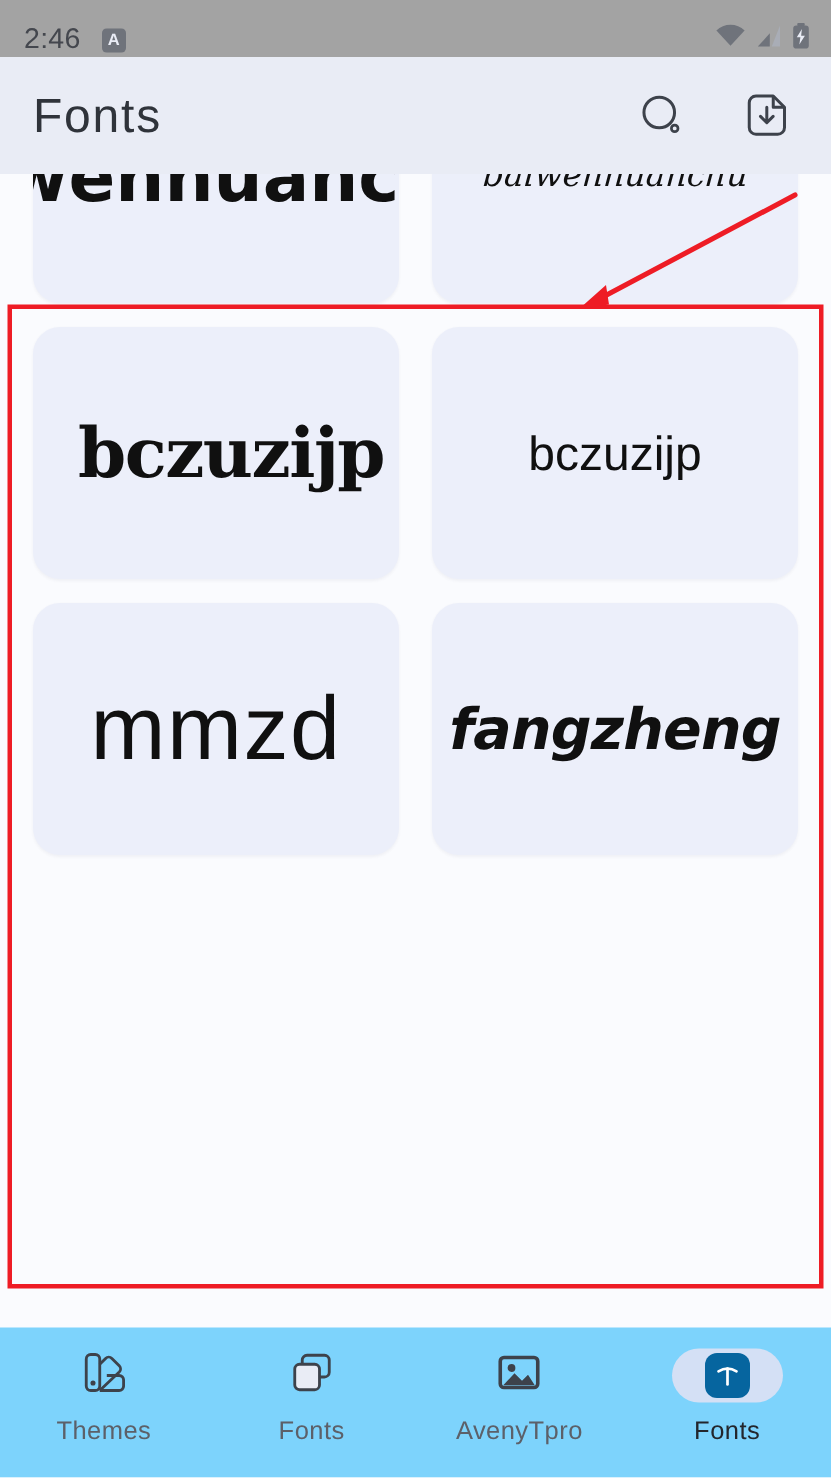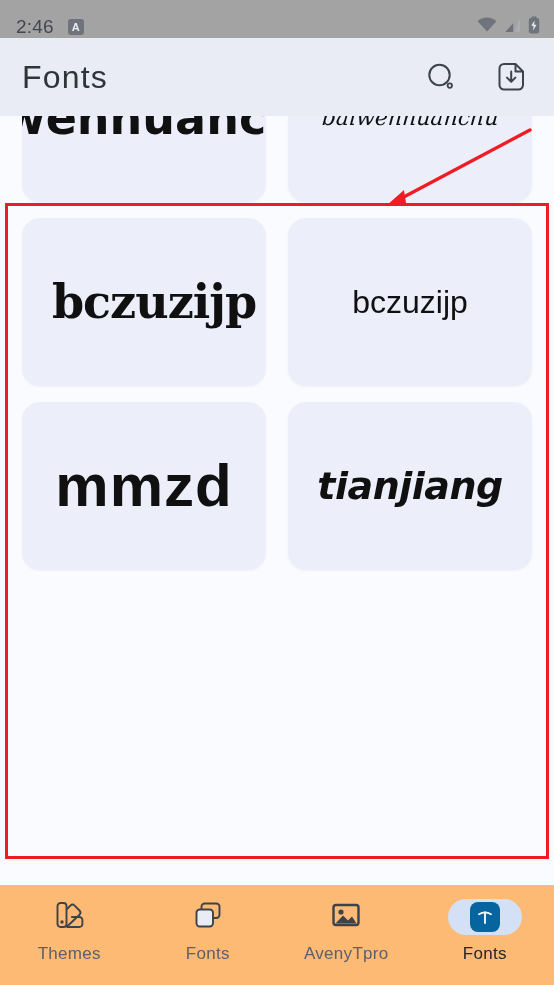--- a/index.html
+++ b/index.html
@@ -139,21 +139,21 @@
     margin-left: 20px;
   }
   .s-sans-small {
     font-family: "Liberation Sans", sans-serif;
     font-size: 32px;
     font-weight: 400;
   }
   .s-sans-big {
     font-family: "Liberation Sans", sans-serif;
     font-size: 60px;
-    font-weight: 700;
+    font-weight: 400;
     letter-spacing: 1px;
   }
   .s-thin {
     font-family: "Liberation Sans", sans-serif;
     font-size: 34px;
     font-weight: 300;
     letter-spacing: 0.5px;
   }
   .s-bold-small {
     font-family: "Liberation Sans", sans-serif;
@@ -180,21 +180,21 @@
     font-weight: 700;
   }
 
   
   .bottom-nav {
     position: absolute;
     left: 0;
     right: 0;
     bottom: 0;
     height: 100px;
-    background: #fdba74;
+    background: #7dd3fc;
     display: flex;
     align-items: flex-start;
     padding-top: 14px;
   }
   .nav-item {
     flex: 1;
     display: flex;
     flex-direction: column;
     align-items: center;
     gap: 9px;
@@ -310,21 +310,21 @@
     <div class="font-card">
         <span class="font-sample s-serif">bczuzijp</span>
       </div>
     <div class="font-card">
         <span class="font-sample s-sans-small">bczuzijp</span>
       </div>
     <div class="font-card">
         <span class="font-sample s-sans-big">mmzd</span>
       </div>
     <div class="font-card">
-        <span class="font-sample s-marker">tianjiang</span>
+        <span class="font-sample s-marker">fangzheng</span>
       </div>
   </div>
 </div>
 
 <div class="bottom-nav">
 
   <div class="nav-item">
     <div class="nav-icon-wrap">
       <span>
         <svg width="30" height="30" viewBox="0 0 30 30">

